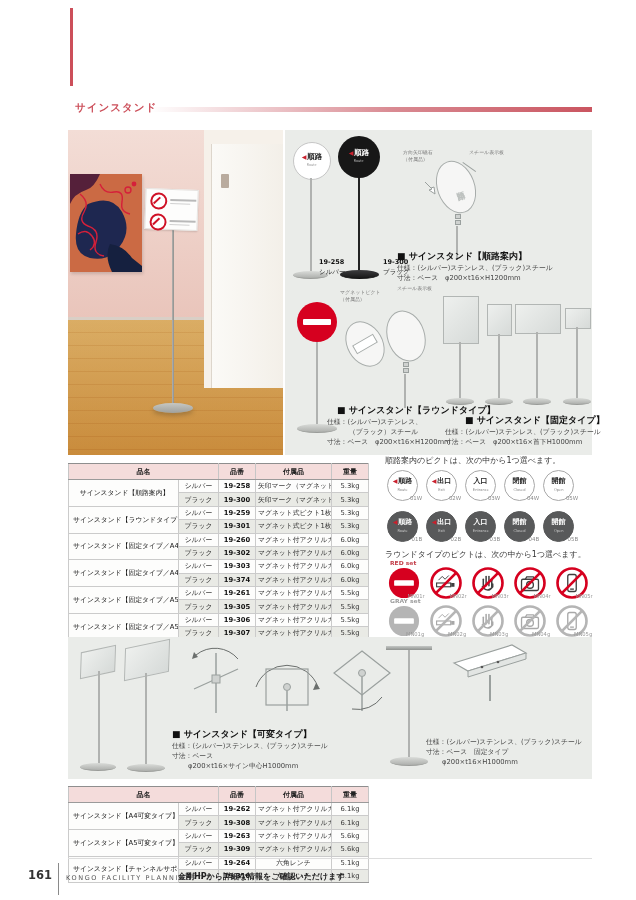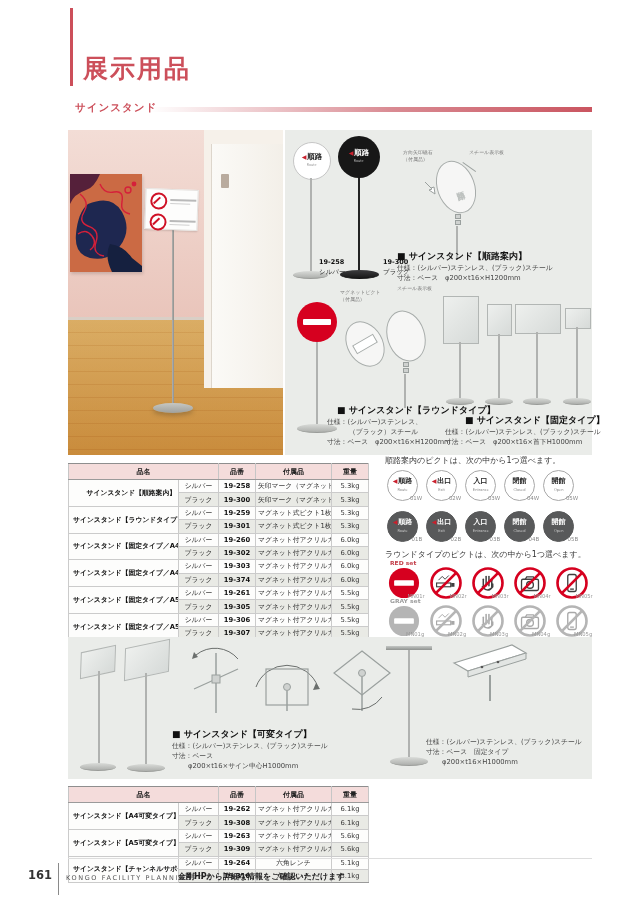--- a/index.html
+++ b/index.html
@@ -69,21 +69,21 @@
   
   .board{position:absolute;background:linear-gradient(135deg,#eef0ee,#d6dad8);border:1px solid #b2b6b4;}
   .tilt{transform:rotate(-12deg) skewX(-14deg);}
   
   table.ptable{position:absolute;border-collapse:collapse;table-layout:fixed;width:300px;
                font-size:6.8px;color:#333;}
   .ptable th{background:var(--thbg,#f4dcdb);font-weight:bold;border:1px solid #c6c6c6;
              border-top:1px solid #8e8e8e;border-bottom:1px solid #9a9a9a;padding:2.5px 0;font-size:7px;color:#222;}
   .ptable td{border:1px solid #cbcbcb;text-align:center;padding:1.2px 2px;background:#fdfdfc;white-space:nowrap;overflow:hidden;}
   .ptable tr.alt td{background:#e9eae5;}
-  .ptable td.pname{text-align:right;font-weight:bold;padding-left:4px;background:#fdfdfc;color:#111;}
+  .ptable td.pname{text-align:center;font-weight:normal;padding-left:4px;background:#fdfdfc;color:#111;}
   .ptable td.code{font-weight:bold;color:#111;}
   .ptable tbody tr:last-child td{border-bottom:1px solid #9a9a9a;}
   
   .cap{position:absolute;font-size:8px;color:#333;white-space:nowrap;}
   .prow-flex{position:absolute;display:flex;gap:8px;}
   .picto{position:relative;width:31px;height:31px;border-radius:50%;background:#fff;border:1px solid #a8a8a8;
          display:flex;flex-direction:column;align-items:center;justify-content:center;box-sizing:border-box;}
   .picto.dark{background:#58595a;border-color:#58595a;color:#fff;}
   .picto .pk{font-size:7px;font-weight:bold;line-height:1;white-space:nowrap;color:#222;}
   .picto.dark .pk{color:#fff;}
@@ -100,21 +100,20 @@
   .foot-brand{left:66px;top:874px;font-size:6.5px;letter-spacing:1.6px;color:#555;}
   .foot-note{left:178px;top:871px;font-size:8px;font-weight:bold;color:#222;}
   svg{display:block;}
 </style>
 </head>
 <body>
 
 <div class="page">
 
   <div class="abs hdr-rule"></div>
-  <div class="abs hdr-title">展示用品</div>
   <div class="abs sub-title">サインスタンド</div>
   <div class="abs grad-bar"></div>
 
   <div class="abs photo">
     <div class="abs ph-floor"></div>
     <div class="abs ph-baseboard"></div>
     <div class="abs ph-door-wall"></div>
     <div class="abs ph-door"></div>
     <div class="abs ph-door-sign"></div>
     <div class="abs ph-painting">

